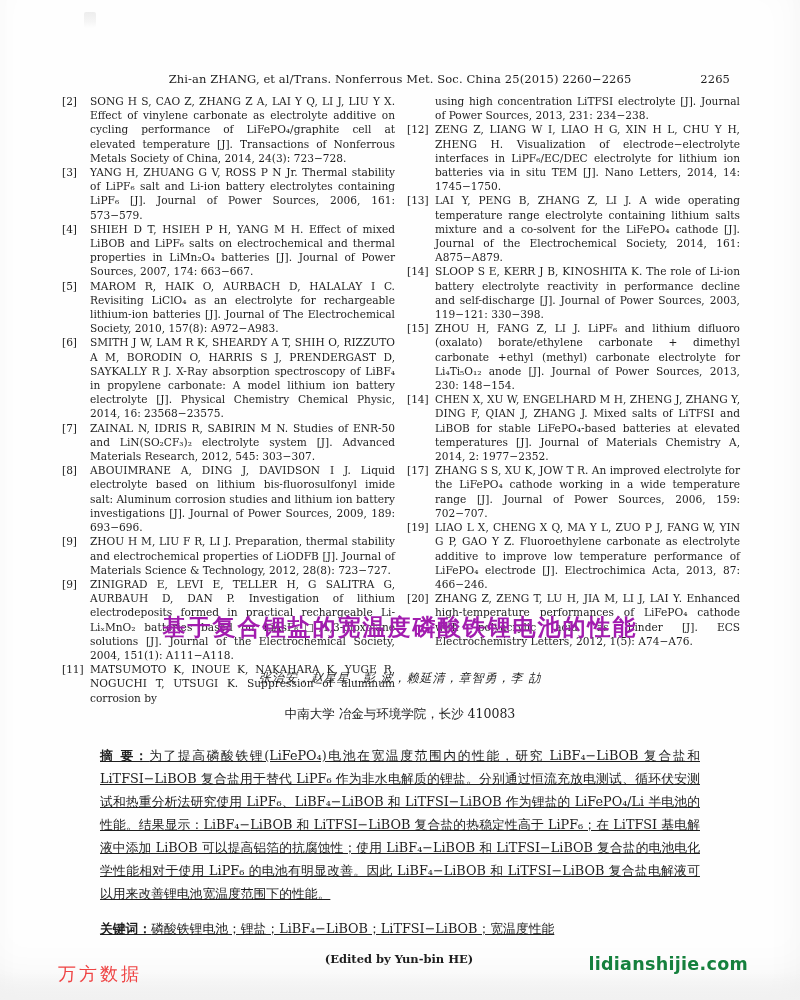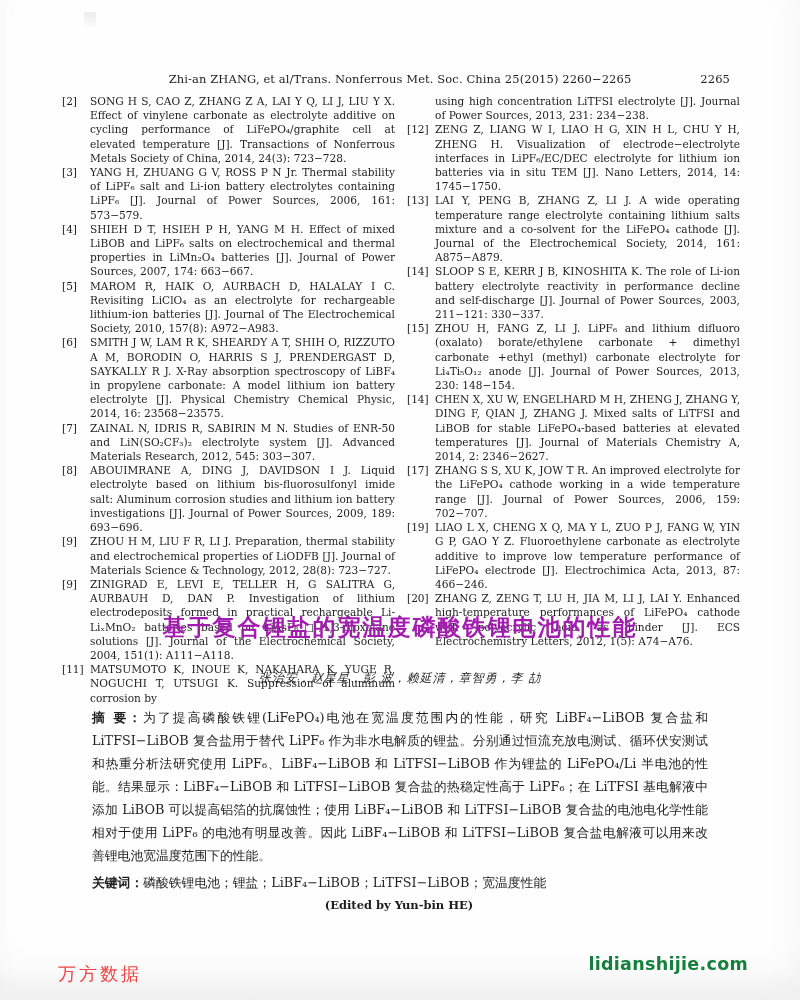--- a/index.html
+++ b/index.html
@@ -52,21 +52,21 @@
     text-align:center;margin:0 0 27px 0;color:#a21caf;
   }
   .authors{
     text-align:center;font-size:12px;letter-spacing:1px;
     font-style:italic;margin:0 0 19px 0;
   }
   .affiliation{
     text-align:center;font-size:12.5px;margin:0 0 21px 0;
   }
   .abstract,.keywords{
-    font-size:12.8px;line-height:23px;text-align:justify;margin:4px;
+    font-size:12.8px;line-height:23px;text-align:justify;margin:12px;text-decoration:underline;
   }
   .label-bold{font-weight:bold;}
   .edited{
     text-align:center;font-size:11.5px;font-weight:bold;margin-top:3px;
     padding-right:2px;
   }
   
   .bottom-strip{
     position:absolute;left:0;right:0;bottom:0;height:28px;
     background:linear-gradient(0deg,#f1f1f1 0%,rgba(241,241,241,0) 100%);
@@ -144,48 +144,49 @@
         <div class="ref">
           <span class="ref-num">[12]</span>
           <span class="ref-text">ZENG Z, LIANG W I, LIAO H G, XIN H L, CHU Y H, ZHENG H. Visualization of electrode−electrolyte interfaces in LiPF₆/EC/DEC electrolyte for lithium ion batteries via in situ TEM [J]. Nano Letters, 2014, 14: 1745−1750.</span>
         </div>
         <div class="ref">
           <span class="ref-num">[13]</span>
           <span class="ref-text">LAI Y, PENG B, ZHANG Z, LI J. A wide operating temperature range electrolyte containing lithium salts mixture and a co-solvent for the LiFePO₄ cathode [J]. Journal of the Electrochemical Society, 2014, 161: A875−A879.</span>
         </div>
         <div class="ref">
           <span class="ref-num">[14]</span>
-          <span class="ref-text">SLOOP S E, KERR J B, KINOSHITA K. The role of Li-ion battery electrolyte reactivity in performance decline and self-discharge [J]. Journal of Power Sources, 2003, 211−121: 330−337.</span>
+          <span class="ref-text">SLOOP S E, KERR J B, KINOSHITA K. The role of Li-ion battery electrolyte reactivity in performance decline and self-discharge [J]. Journal of Power Sources, 2003, 119−121: 330−398.</span>
         </div>
         <div class="ref">
           <span class="ref-num">[15]</span>
           <span class="ref-text">ZHOU H, FANG Z, LI J. LiPF₆ and lithium difluoro (oxalato) borate/ethylene carbonate + dimethyl carbonate +ethyl (methyl) carbonate electrolyte for Li₄Ti₅O₁₂ anode [J]. Journal of Power Sources, 2013, 230: 148−154.</span>
         </div>
         <div class="ref">
           <span class="ref-num">[14]</span>
-          <span class="ref-text">CHEN X, XU W, ENGELHARD M H, ZHENG J, ZHANG Y, DING F, QIAN J, ZHANG J. Mixed salts of LiTFSI and LiBOB for stable LiFePO₄-based batteries at elevated temperatures [J]. Journal of Materials Chemistry A, 2014, 2: 2346−2627.</span>
+          <span class="ref-text">CHEN X, XU W, ENGELHARD M H, ZHENG J, ZHANG Y, DING F, QIAN J, ZHANG J. Mixed salts of LiTFSI and LiBOB for stable LiFePO₄-based batteries at elevated temperatures [J]. Journal of Materials Chemistry A, 2014, 2: 1977−2352.</span>
         </div>
         <div class="ref">
           <span class="ref-num">[17]</span>
           <span class="ref-text">ZHANG S S, XU K, JOW T R. An improved electrolyte for the LiFePO₄ cathode working in a wide temperature range [J]. Journal of Power Sources, 2006, 159: 702−707.</span>
         </div>
         <div class="ref">
           <span class="ref-num">[19]</span>
           <span class="ref-text">LIAO L X, CHENG X Q, MA Y L, ZUO P J, FANG W, YIN G P, GAO Y Z. Fluoroethylene carbonate as electrolyte additive to improve low temperature performance of LiFePO₄ electrode [J]. Electrochimica Acta, 2013, 87: 466−246.</span>
         </div>
         <div class="ref">
           <span class="ref-num">[20]</span>
           <span class="ref-text">ZHANG Z, ZENG T, LU H, JIA M, LI J, LAI Y. Enhanced high-temperature performances of LiFePO₄ cathode with polyacrylic acid as binder [J]. ECS Electrochemistry Letters, 2012, 1(5): A74−A76.</span>
         </div>
       </div>
   </div>
 
   <div class="bottom-section">
     <h1 class="cn-title">基于复合锂盐的宽温度磷酸铁锂电池的性能</h1>
     <div class="authors">张治安，赵星星，彭 波，赖延清，章智勇，李 劼</div>
+    <div class="affiliation">中南大学 冶金与环境学院，长沙 410083</div>
     <p class="abstract"><span class="label-bold">摘 要：</span><span>为了提高磷酸铁锂(LiFePO₄)电池在宽温度范围内的性能，研究 LiBF₄−LiBOB 复合盐和 LiTFSI−LiBOB 复合盐用于替代 LiPF₆ 作为非水电解质的锂盐。分别通过恒流充放电测试、循环伏安测试和热重分析法研究使用 LiPF₆、LiBF₄−LiBOB 和 LiTFSI−LiBOB 作为锂盐的 LiFePO₄/Li 半电池的性能。结果显示：LiBF₄−LiBOB 和 LiTFSI−LiBOB 复合盐的热稳定性高于 LiPF₆；在 LiTFSI 基电解液中添加 LiBOB 可以提高铝箔的抗腐蚀性；使用 LiBF₄−LiBOB 和 LiTFSI−LiBOB 复合盐的电池电化学性能相对于使用 LiPF₆ 的电池有明显改善。因此 LiBF₄−LiBOB 和 LiTFSI−LiBOB 复合盐电解液可以用来改善锂电池宽温度范围下的性能。</span></p>
     <p class="keywords"><span class="label-bold">关键词：</span><span>磷酸铁锂电池；锂盐；LiBF₄−LiBOB；LiTFSI−LiBOB；宽温度性能</span></p>
     <div class="edited">(Edited by Yun-bin HE)</div>
   </div>
 
   <div class="bottom-strip"></div>
   <div class="watermark">万方数据</div>
   <div class="site-link" style="color: #15803d;">lidianshijie.com</div>
 
 </div>

